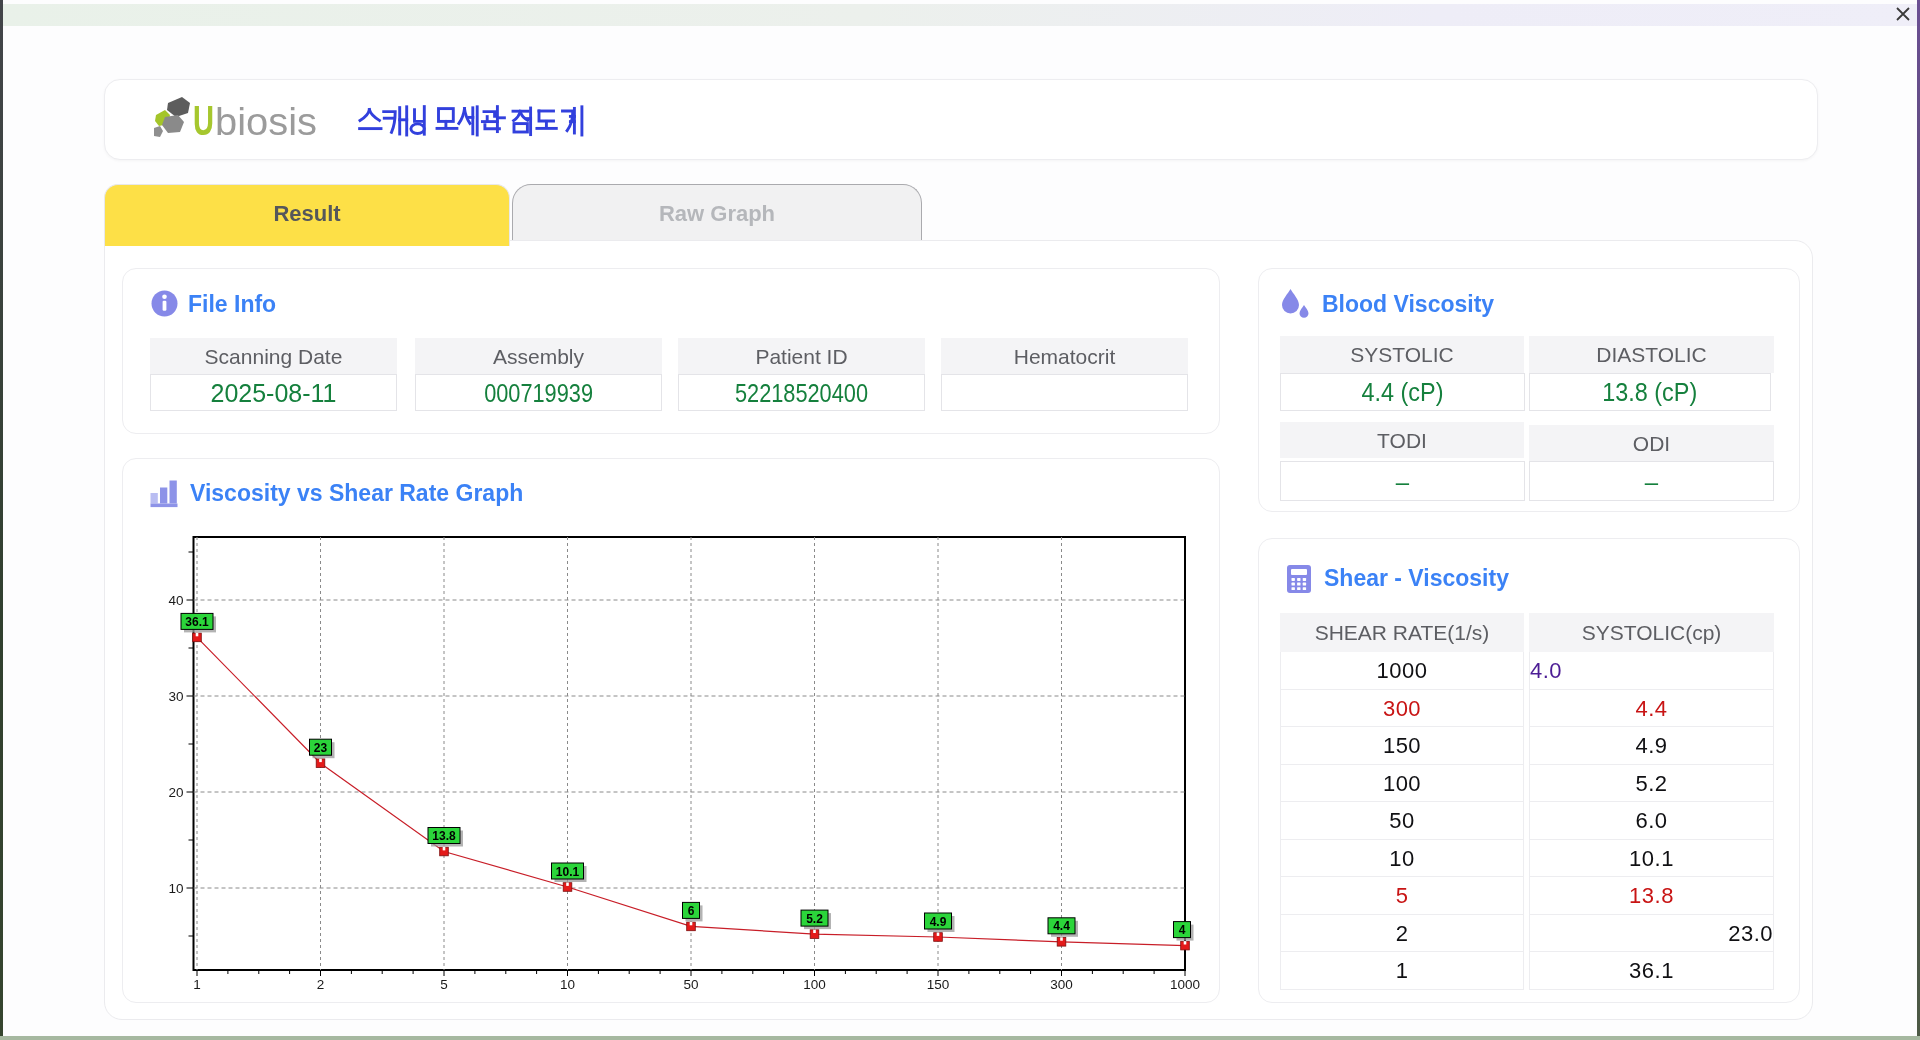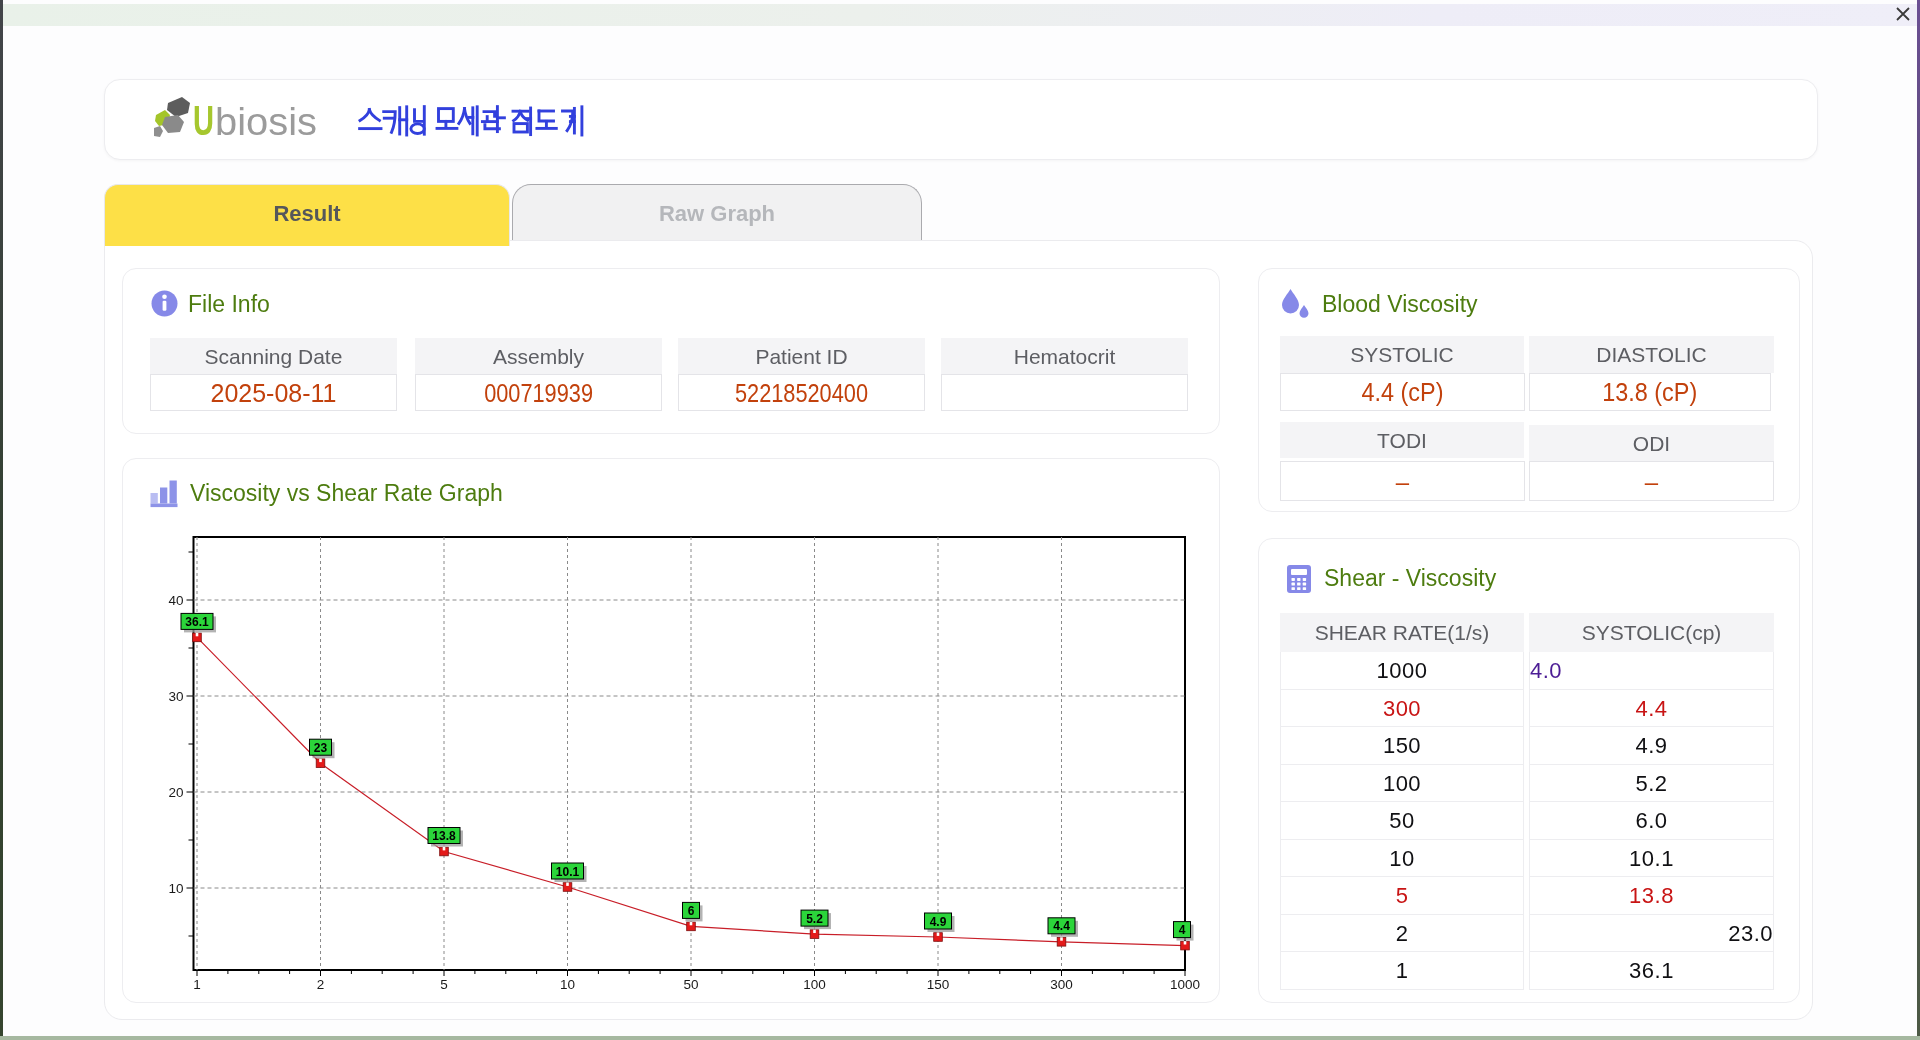--- a/index.html
+++ b/index.html
@@ -1,20 +1,20 @@
 <!DOCTYPE html>
 <html><head><meta charset="utf-8"><style>
 
 *{margin:0;padding:0;box-sizing:border-box}
 html,body{width:1920px;height:1040px;overflow:hidden;background:#fff;font-family:"Liberation Sans",sans-serif}
 .abs{position:absolute}
 .card{position:absolute;background:#fff;border:1px solid #ededf0;border-radius:14px}
 .hdrcell{position:absolute;background:#f4f4f6;color:#5d5e63;font-size:21px;text-align:center}
-.valcell{position:absolute;background:#fff;border:1px solid #e4e4e8;color:#c2410c;text-align:center}
-.ttl{position:absolute;font-weight:normal;font-size:23px;color:#4d7c0f;letter-spacing:0;white-space:nowrap}
+.valcell{position:absolute;background:#fff;border:1px solid #e4e4e8;color:#15803d;text-align:center}
+.ttl{position:absolute;font-weight:bold;font-size:23px;color:#3b82f6;letter-spacing:0;white-space:nowrap}
 .sq{display:inline-block;transform:scaleX(0.87);transform-origin:center}
 .sq8{display:inline-block;transform:scaleX(0.9);transform-origin:center}
 
 </style></head><body>
 <div class="abs" style="left:0;top:0;width:1920px;height:1040px;background:#fdfdfe"></div>
 <div class="abs" style="left:3px;top:4px;width:1914px;height:22px;background:linear-gradient(90deg,#e9f1e9 0%,#ecf0ec 45%,#eeedf7 75%,#efeef8 100%)"></div>
 <div class="abs" style="left:0;top:0;width:3px;height:1040px;background:linear-gradient(180deg,#43454a 0%,#31402f 60%,#36452f 100%)"></div>
 <div class="abs" style="left:1917px;top:0;width:3px;height:1040px;background:linear-gradient(180deg,#6b4f93 0%,#5a4b75 30%,#41474a 60%,#4d5a45 100%)"></div>
 <div class="abs" style="left:0;top:1036px;width:1920px;height:4px;background:#a6b8a0"></div>
 <svg class="abs" style="left:1894px;top:5px" width="18" height="18" viewBox="0 0 18 18">

